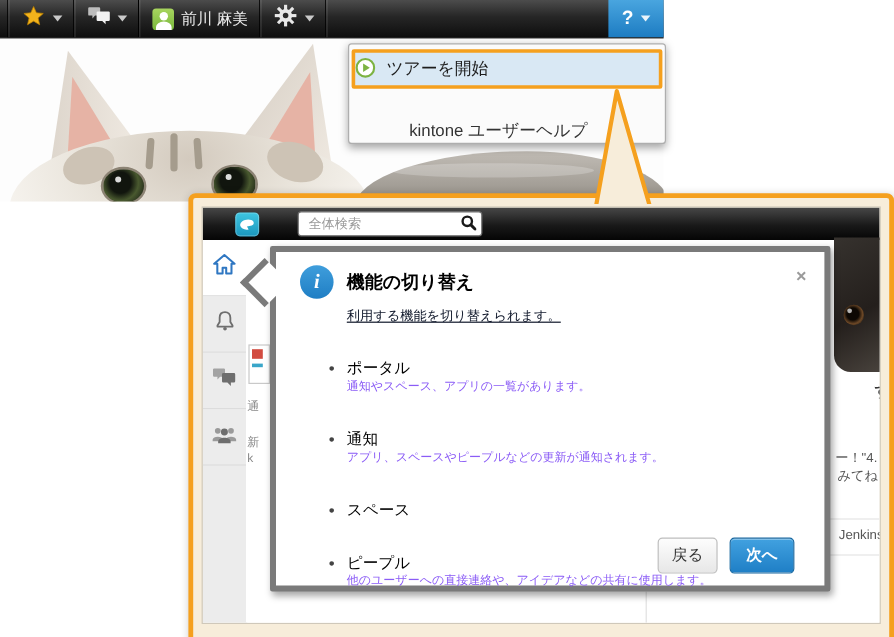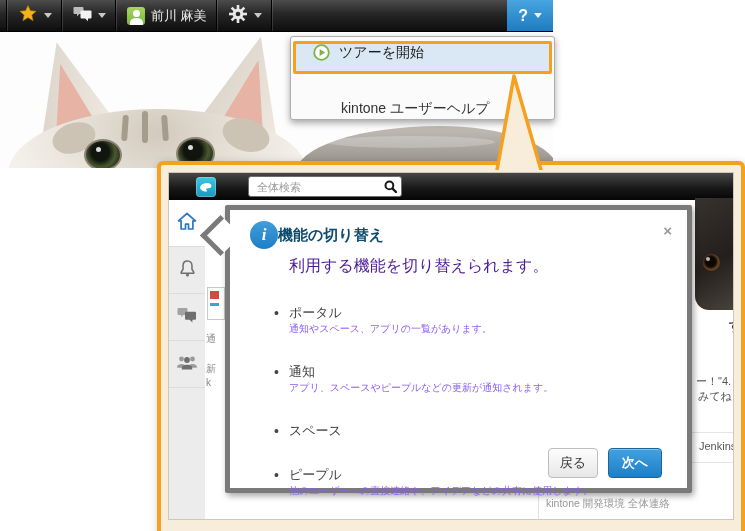--- a/index.html
+++ b/index.html
@@ -34,22 +34,22 @@
   .tb-help .q{color:#fff;font-size:16px;font-weight:bold;}
   .tb-help .caret{border-top-color:#eaf4fb;}
   .avatar{width:18px;height:18px;border-radius:3px;background:linear-gradient(#a8d55f,#79b83c);position:relative;overflow:hidden;}
   .avatar::before{content:"";position:absolute;left:6px;top:3px;width:7px;height:7px;border-radius:50%;background:#fff;}
   .avatar::after{content:"";position:absolute;left:3px;top:11px;width:13px;height:9px;border-radius:50% 50% 0 0;background:#fff;}
 
   
   .menu{position:absolute;left:290px;top:36px;width:263px;height:82px;background:#fbfbfb;border:1px solid #aeaeae;
     border-radius:3px;box-shadow:0 3px 7px rgba(0,0,0,.35);z-index:3;}
   .menu-tour{position:absolute;left:2px;top:4px;right:2px;height:27px;background:#d9e8f4;border:3px solid #F5A01E;
-    border-radius:2px;display:flex;align-items:flex-start;gap:9px;padding-left:17px;font-size:14px;color:#1d1d1d;cursor:pointer;}
-  .menu-help{position:absolute;left:0;top:63px;right:0;height:30px;display:flex;align-items:flex-start;
+    border-radius:2px;display:flex;align-items:center;gap:9px;font-size:14px;color:#1d1d1d;cursor:pointer;}
+  .menu-help{position:absolute;left:0;top:51px;right:0;height:30px;display:flex;align-items:flex-end;
     padding-left:50px;font-size:14px;color:#333;cursor:pointer;}
 
   
   .callout{position:absolute;left:488px;top:74px;z-index:5;}
 
   
   .popup{position:absolute;left:157px;top:161px;width:588px;height:444px;box-sizing:border-box;z-index:4;
     border:4px solid #F5A01E;border-radius:6px;background:#F7EDDA;padding:8px;box-shadow:1px 2px 8px rgba(0,0,0,.22);}
   .screen{position:relative;width:564px;height:346px;background:#fff;overflow:hidden;outline:1px solid #cfc8ba;}
 
@@ -86,27 +86,27 @@
 
   
   .dialog-wrap{position:absolute;left:20px;top:5px;width:467px;height:288px;}
   .dialog{position:absolute;inset:0;box-sizing:border-box;border:5px solid #7a7a7a;border-radius:2px;background:#fff;
     box-shadow:2px 3px 6px rgba(0,0,0,.35);}
   .notch{position:absolute;left:-19px;top:16px;width:24px;height:24px;background:#fff;
     border-left:5px solid #7a7a7a;border-bottom:5px solid #7a7a7a;transform:rotate(45deg);}
   .dlg-header{display:flex;align-items:flex-start;padding:11px 20px 0 20px;}
   .info-ic{flex:0 0 28px;width:28px;height:28px;border-radius:50%;background:linear-gradient(#3f9edc,#1f7ec4);
     color:#fff;font:italic bold 17px "Liberation Serif","DejaVu Serif",serif;display:flex;align-items:center;justify-content:center;}
-  .dlg-title{padding-top:5px;font-size:15px;font-weight:bold;color:#0c4a6e;}
+  .dlg-title{margin-left:11px;padding-top:5px;font-size:15px;font-weight:bold;color:#000000;}
   .dlg-close{position:absolute;top:13px;right:15px;color:#9b9b9b;font-size:15px;font-weight:bold;line-height:1;cursor:pointer;}
-  .dlg-intro{margin:7px 0 0 59px;font-size:16px;color:#4c1d95;}
+  .dlg-intro{margin:7px 0 0 59px;font-size:11px;color:#0f172a;text-decoration:underline;}
   .dlg-list{margin:10px 0 0 0;padding:0 20px 0 59px;list-style:none;}
   .dlg-list li{position:relative;margin-bottom:7px;line-height:1.25;}
   .dlg-list li::before{content:"\2022";position:absolute;left:-15px;top:0;color:#444;font-size:14px;}
-  .dlg-list .term{display:block;font-size:13px;color:#404040;margin-bottom:2px;margin-top:28px;}
+  .dlg-list .term{display:block;font-size:13px;color:#000000;margin-bottom:2px;margin-top:28px;}
   .dlg-list .desc{display:block;font-size:10px;color:#8b5cf6;}
   .dlg-buttons{position:absolute;right:25px;bottom:10px;display:flex;gap:10px;}
   .btn{height:28px;border-radius:4px;font-size:13px;display:flex;align-items:center;justify-content:center;cursor:pointer;box-sizing:content-box;}
   .btn-back{width:48px;background:linear-gradient(#fdfdfd,#e7e7e7);border:1px solid #bdbdbd;color:#333;}
   .btn-next{width:52px;background:linear-gradient(#41a1e0,#1f7fc6);border:1px solid #16669f;color:#fff;font-weight:bold;
     box-shadow:inset 0 1px 0 rgba(255,255,255,.35);text-align:right;}
 </style>
 </head>
 <body>
 
@@ -258,21 +258,20 @@
         <div class="dog">
             <div class="dog-eye"></div>
           </div>
         <div class="frag" style="left:524px;top:117px;font-size:13px;font-weight:bold;color:#333;">す</div>
         <div class="frag" style="left:491px;top:174px;font-size:11px;color:#555;">ー！"4.</div>
         <div class="frag" style="left:493px;top:189px;font-size:11px;color:#555;">みてね！</div>
         <div class="hline" style="left:470px;top:232px;width:58px;"></div>
         <div class="frag" style="left:494px;top:240px;font-size:11px;color:#555;">Jenkins</div>
         <div class="hline" style="left:470px;top:262px;width:58px;"></div>
         <div class="vline" style="left:333px;top:293px;height:26px;"></div>
-        <div class="frag" style="left:341px;top:297px;font-size:10.5px;color:#999;">kintone 開発環境 全体連絡</div>
         <div class="mini-card">
             <i class="r"></i>
             <i class="b"></i>
           </div>
         <div class="frag" style="left:1px;top:132px;color:#888;">通</div>
         <div class="frag" style="left:1px;top:162px;color:#888;">新</div>
         <div class="frag" style="left:1px;top:177px;color:#888;">k</div>
 
         <div class="dialog-wrap">
           <div class="dialog">

